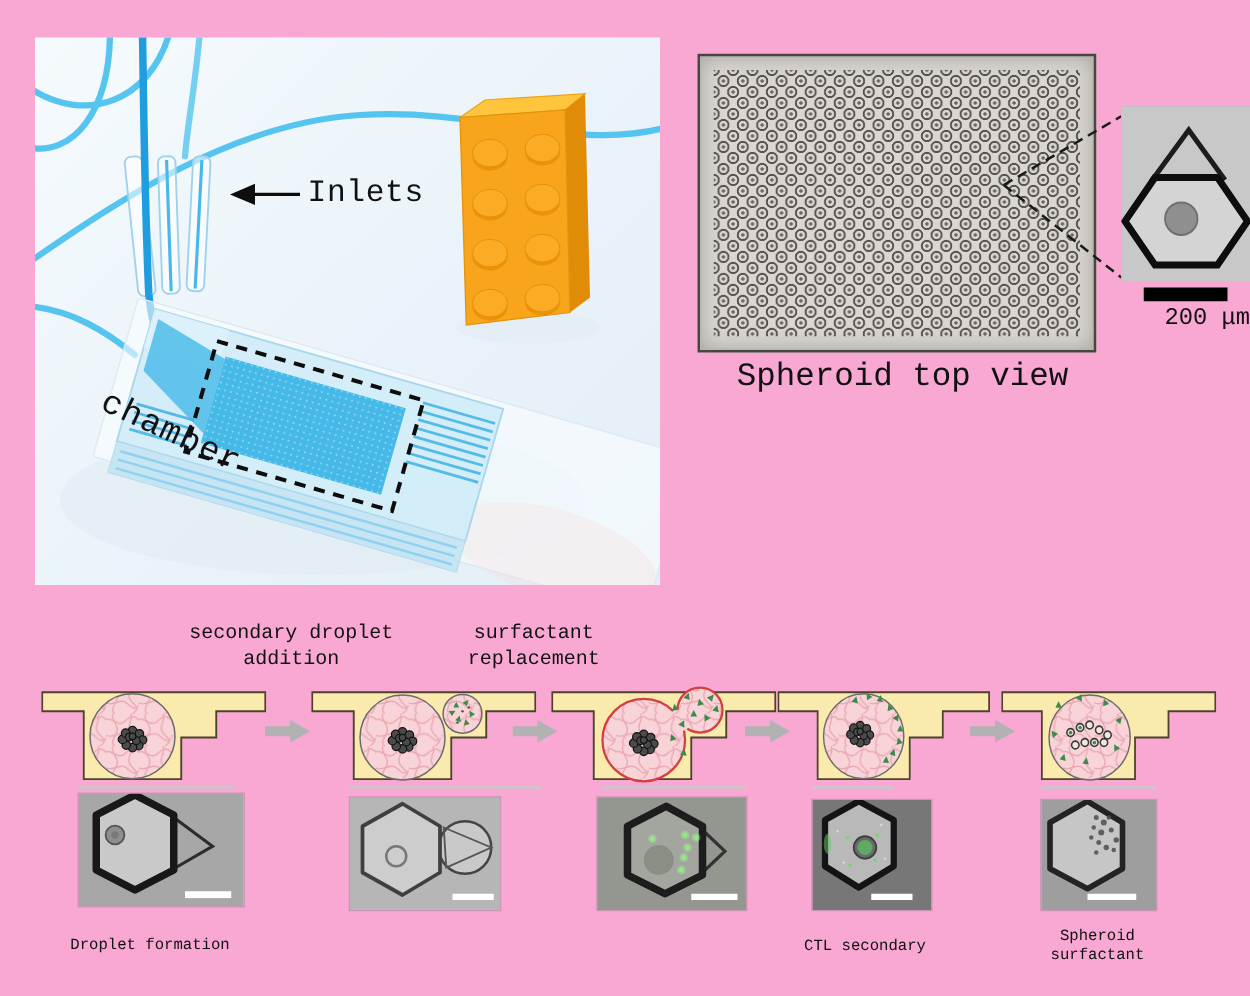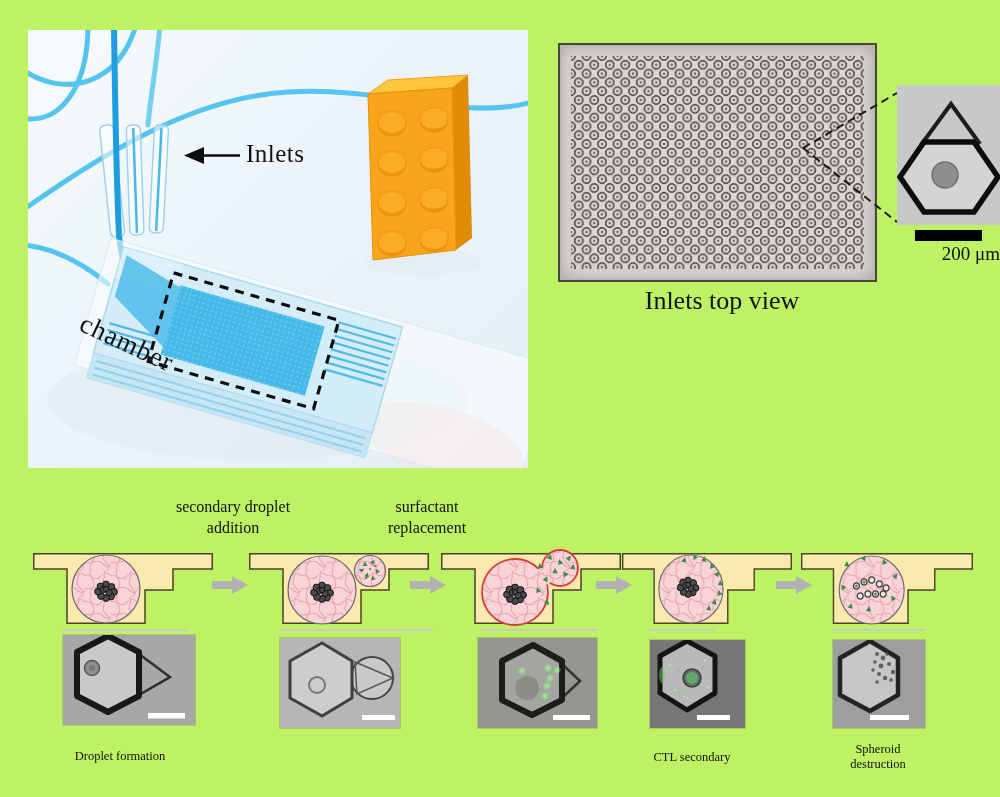--- a/index.html
+++ b/index.html
@@ -1,17 +1,17 @@
 <!DOCTYPE html>
 <html style="--tube-blue: #55c4ef; --deep-blue: #1f9ddf; --chip-blue: #45b9e8; --lego-orange: #f8a51b; --trap-yellow: #faeaae; --droplet-pink: #f8d4d9; --fiber-pink: #e9a3ae; --fusion-red: #d23f3f; --ctl-green: #3d8b4a; --arrow-grey: #b2b2b2;"><head>
 <meta charset="utf-8">
 <style>
   html,body{margin:0;padding:0;background:#fff;}
-  #fig{position:relative;width:1000px;height:797px;background:#bef264;overflow:hidden;
-       font-family:Liberation Serif, serif;color:#111;}
+  #fig{position:relative;width:1000px;height:797px;background:#f9a8d4;overflow:hidden;
+       font-family:Liberation Mono, monospace;color:#111;}
   .abs{position:absolute;}
   .pre{white-space:pre-line;}
   
   #photo{left:28px;top:30px;width:500px;height:438px;
          background:linear-gradient(135deg,#f5fafd 0%,#eaf3f9 55%,#e3eef6 100%);}
   #inlets-label{left:246px;top:140px;font-size:25px;letter-spacing:.5px;}
   #chamber-label{left:88px;top:308px;font-size:27px;transform:rotate(25deg);transform-origin:left top;letter-spacing:1px;}
   
   #topview{left:558px;top:43px;width:315px;height:235px;background:#dad7d3;
            border:2px solid #4a463f;box-shadow:inset 0 0 0 1px #b8b4ae, inset 0 0 18px rgba(60,55,45,.35);}
@@ -200,21 +200,21 @@
   <div id="inset" class="abs">
     <svg width="103" height="140" viewBox="0 0 103 140">
       <rect width="103" height="140" fill="#c8c8c8"></rect>
       <path d="M24,60 L54,19 L83,59" fill="none" stroke="#1c1c1c" stroke-width="4"></path>
       <polygon points="3,92 27,57 77,57 101,92 77,127 27,127" fill="#d4d4d4" stroke="#0d0d0d" stroke-width="5.5"></polygon>
       <circle cx="48" cy="90" r="13" fill="#8f8f8f" stroke="#6f6f6f" stroke-width="1.5"></circle>
     </svg>
   </div>
   <div id="scalebar" class="abs"></div>
   <div id="scalebar-label" class="abs">200 μm</div>
-  <div id="topview-caption" class="abs">Inlets top view</div>
+  <div id="topview-caption" class="abs">Spheroid top view</div>
 
   <div id="arrow-label-0" class="abs arrow-label pre">secondary droplet
 addition</div>
   <div id="arrow-label-1" class="abs arrow-label pre">surfactant
 replacement</div>
 
   <svg class="abs scheme" style="left:33px" viewBox="0 0 180 90">
     <use href="#trap"></use>
     <circle class="drop" cx="73" cy="44" r="34"></circle>
     <use href="#spheroid" transform="translate(73,46)"></use>
@@ -396,15 +396,15 @@
       <circle cx="52" cy="38" r="2.2"></circle>
         <circle cx="58" cy="40" r="1.8"></circle>
         <circle cx="44" cy="42" r="1.8"></circle>
     </g>
     <rect class="wsb" x="37" y="75" width="39" height="5"></rect>
   </svg>
 
   <div class="abs caption" style="left:40px;top:749px;width:160px">Droplet formation</div>
   <div class="abs caption" style="left:622px;top:750px;width:140px">CTL secondary</div>
   <div class="abs caption pre" style="left:818px;top:742px;width:120px">Spheroid
-destruction</div>
+surfactant</div>
 
 </div>
 
 </body></html>

